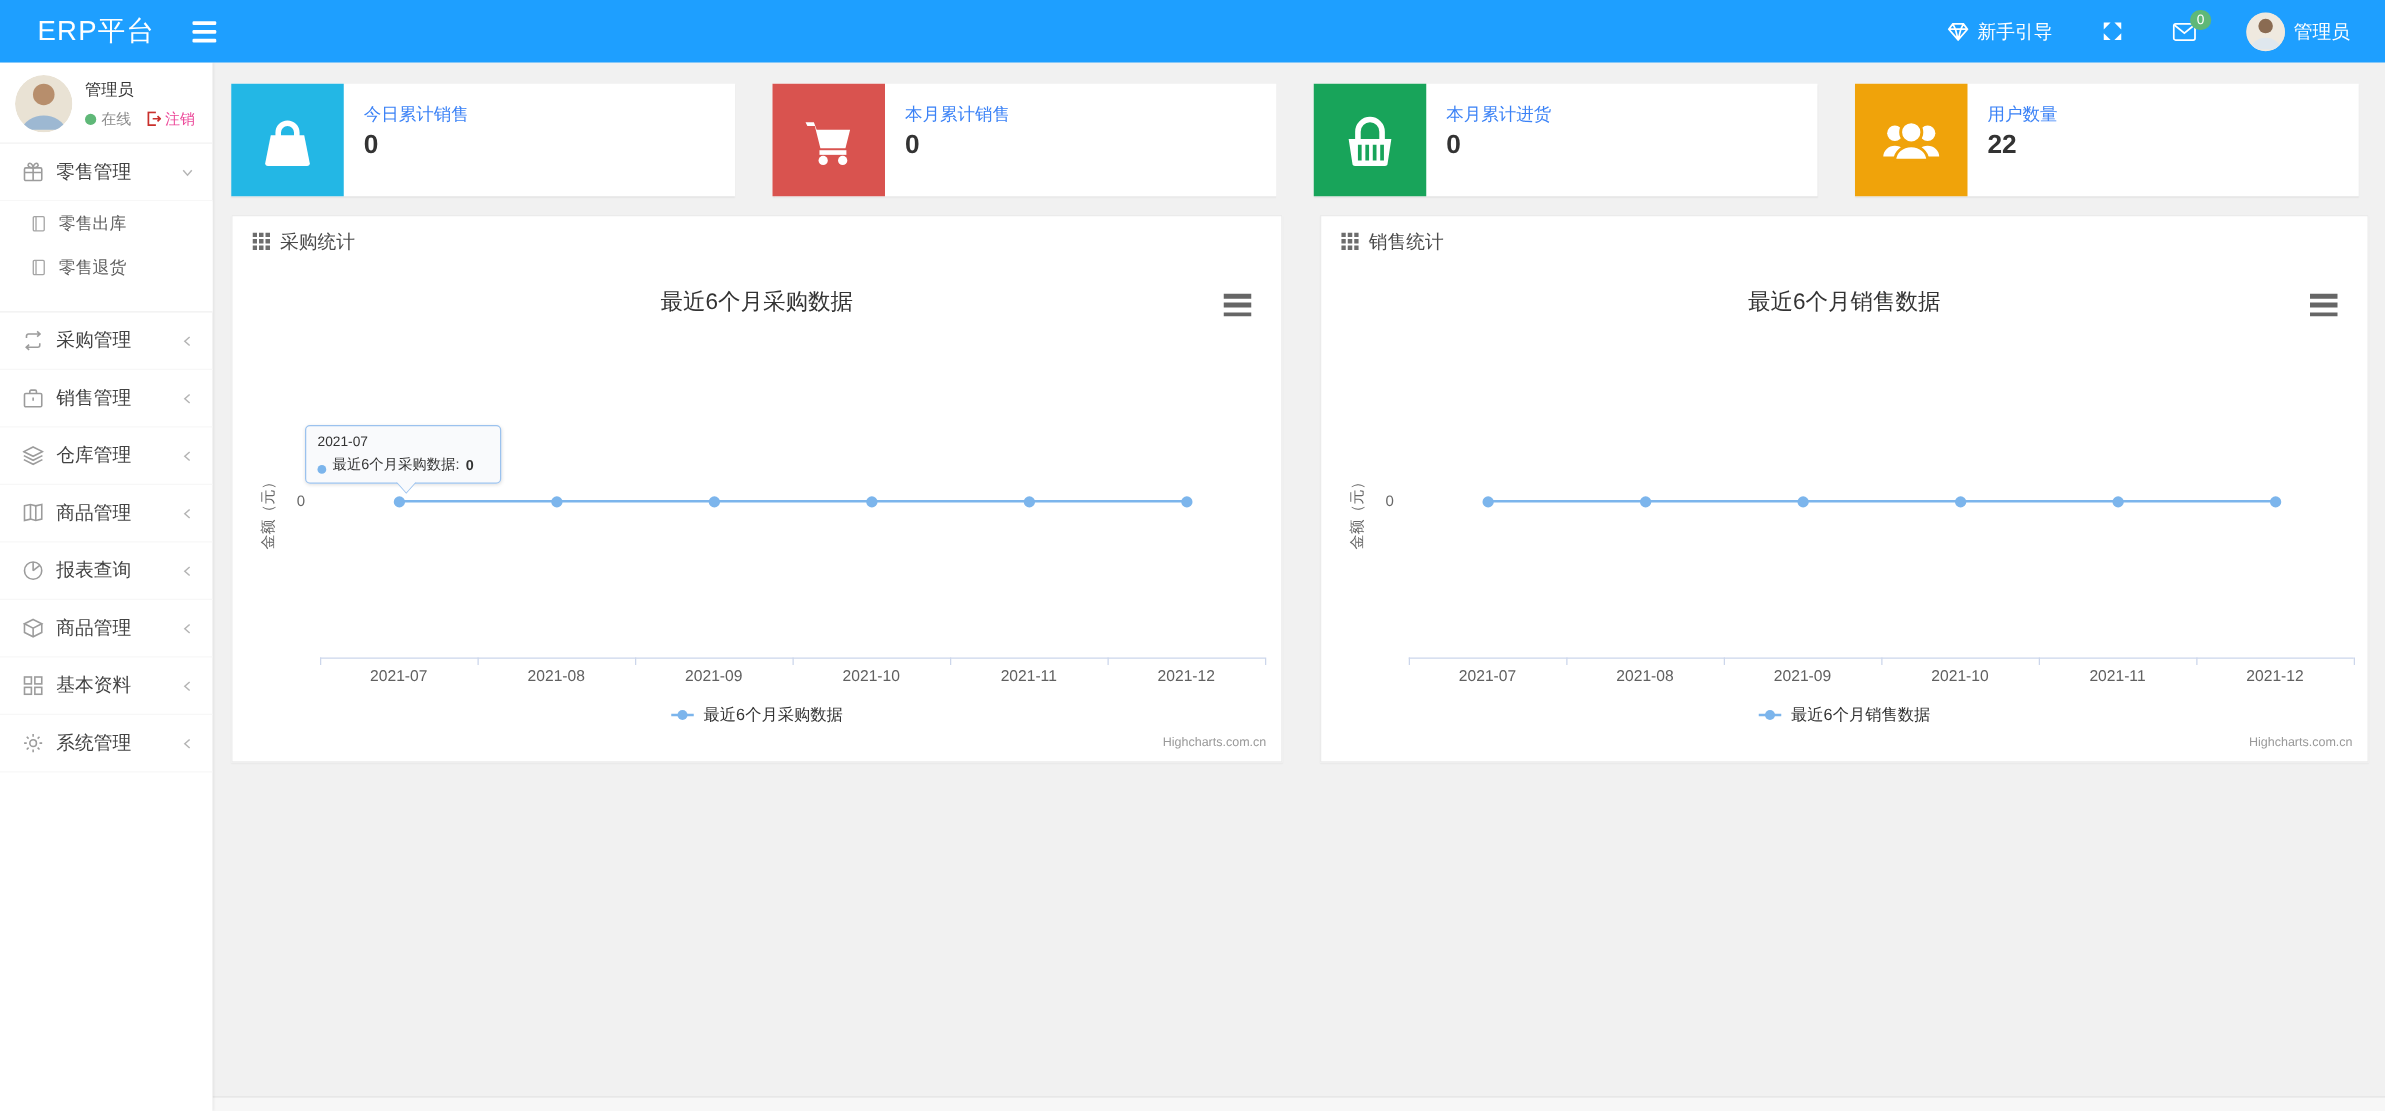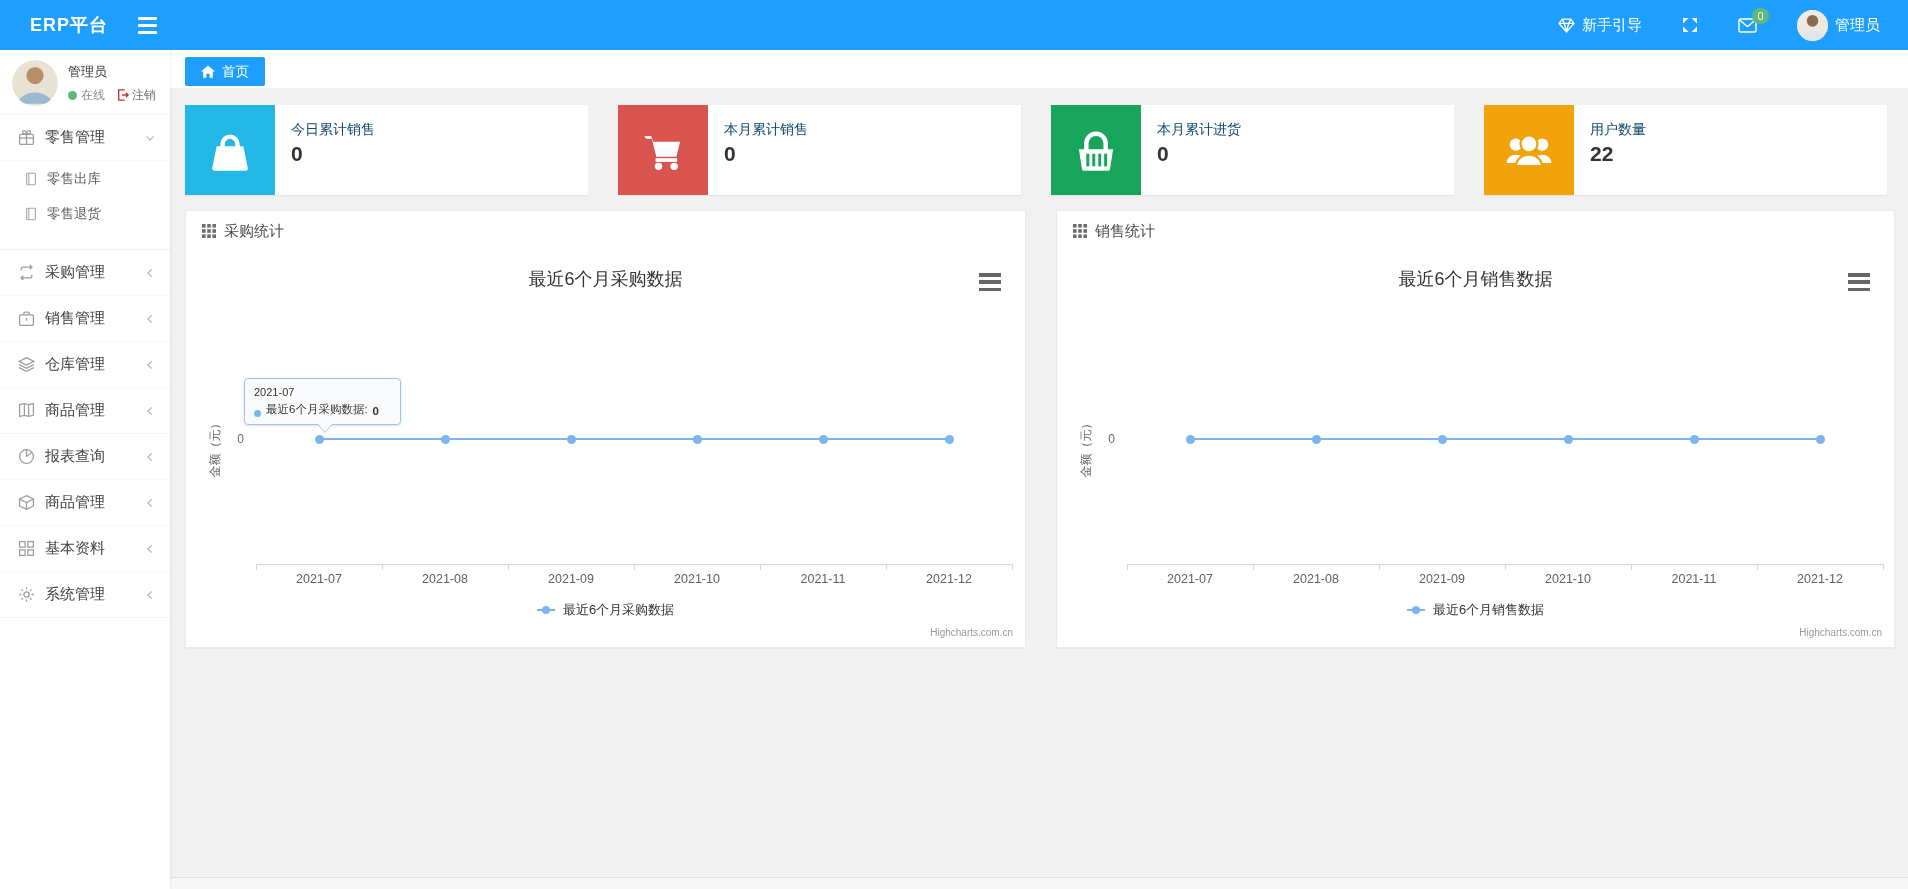--- a/index.html
+++ b/index.html
@@ -2,40 +2,40 @@
 <html><head>
 <meta charset="utf-8">
 <style>
   * { margin:0; padding:0; box-sizing:border-box; }
   html,body { width:1908px; height:889px; overflow:hidden;
     font-family:"Liberation Sans","DejaVu Sans",sans-serif; background:#f0f0f0; color:#333; }
 
   
   .navbar { position:absolute; left:0; top:0; width:1908px; height:50px; background:#1E9FFF;
     display:flex; align-items:center; color:#fff; z-index:30; }
-  .brand { font-size:18px; font-weight:bold; padding-left:30px; letter-spacing:1px; }
+  .brand { font-size:22px; font-weight:normal; padding-left:30px; letter-spacing:1px; }
   .nav-burger { margin-left:30px; display:flex; flex-direction:column; gap:4px; cursor:pointer; }
   .nav-burger i { display:block; width:19px; height:3px; background:#fff; border-radius:1px; }
   .nav-right { margin-left:auto; display:flex; align-items:center; gap:40px; padding-right:28px; font-size:15px; }
   .nav-item { display:flex; align-items:center; gap:7px; cursor:pointer; }
   .mail-wrap { position:relative; }
   .badge { position:absolute; top:-10px; right:-12px; min-width:17px; height:16px; padding:0 4px;
     background:#5FB878; color:#fff; font-size:11px; line-height:16px; text-align:center; border-radius:8px; }
   .avatar-sm { width:31px; height:31px; border-radius:50%; overflow:hidden; background:#e8e2d8; }
 
   
   .sidebar { position:absolute; left:0; top:50px; width:170px; height:839px; background:#fff;
     box-shadow:1px 0 2px rgba(0,0,0,.06); z-index:20; }
   .user-block { padding:10px 12px 8px 12px; display:flex; gap:10px; align-items:center; }
   .avatar-lg { width:46px; height:46px; border-radius:50%; overflow:hidden; flex:0 0 46px; }
   .user-meta { font-size:13px; }
   .user-name { color:#333; margin-bottom:6px; }
   .user-status { display:flex; align-items:center; gap:4px; color:#8a8a8a; font-size:12px; }
   .dot-online { width:9px; height:9px; border-radius:50%; background:#5FB878; display:inline-block; }
-  .logout { display:flex; align-items:center; gap:3px; margin-left:8px; color:#737373; cursor:pointer; }
+  .logout { display:flex; align-items:center; gap:3px; margin-left:8px; color:#ec4899; cursor:pointer; }
   .menu { border-top:1px solid #f2f2f2; }
   .menu-item { height:46px; display:flex; align-items:center; gap:10px; padding:0 14px 0 18px;
     font-size:15px; color:#424242; cursor:pointer; border-bottom:1px solid #f7f7f7; }
   .menu-item svg { flex:0 0 17px; }
   .menu-label { flex:1; }
   .chev { color:#b5b5b5; }
   .submenu { background:#fff; border-bottom:1px solid #f0f0f0; padding-bottom:18px; }
   .submenu-item { height:35px; display:flex; align-items:center; gap:9px; padding-left:24px;
     font-size:13.5px; color:#5f5f5f; cursor:pointer; }
 
@@ -43,21 +43,21 @@
   .main { position:absolute; left:170px; top:50px; width:1738px; height:839px; background:#f1f1f1; }
   .tabstrip { height:38px; background:#fff; display:flex; align-items:flex-end; padding-left:15px; }
   .tab-active { height:29px; margin-bottom:2px; background:#1E9FFF; color:#fff; font-size:13.5px;
     display:flex; align-items:center; gap:7px; padding:0 16px; border-radius:2px; cursor:pointer; }
 
   .content { padding:17px 13px 0 15px; }
   .cards { display:flex; gap:30px; }
   .card { width:403px; height:90px; background:#fff; display:flex; box-shadow:0 1px 1px rgba(0,0,0,.05); }
   .card-icon { width:90px; height:90px; display:flex; align-items:center; justify-content:center; flex:0 0 90px; }
   .card-body { padding:16px 0 0 16px; }
-  .card-label { font-size:14px; color:#0c4a6e; }
+  .card-label { font-size:14px; color:#3b82f6; }
   .card-value { font-size:21px; font-weight:bold; color:#333; margin-top:3px; }
 
   .charts { display:flex; gap:30px; margin-top:15px; }
   .panel { position:relative; height:438px; background:#fff; border:1px solid #ebebeb; box-shadow:0 1px 1px rgba(0,0,0,.04); }
   .panel-l { width:841px; } .panel-r { width:839px; }
   .panel-head { position:absolute; left:0; top:0; right:0; height:40px; display:flex; align-items:center;
     gap:8px; padding-left:16px; font-size:15px; color:#4a4a4a; }
   .hc-title { position:absolute; left:0; right:0; top:56px; text-align:center; font-size:18px; color:#333; }
   .hc-burger { position:absolute; right:24px; top:62px; width:22px; height:18px; display:flex;
     flex-direction:column; justify-content:space-between; cursor:pointer; }
@@ -310,28 +310,20 @@
       <span class="chev">
         <svg width="12" height="12" viewBox="0 0 14 14" fill="none" stroke="#b5b5b5" stroke-width="1.4">
             <polyline points="9,3 4.5,7 9,11"></polyline>
           </svg>
       </span>
     </div>
   </div>
 </div>
 
 <div class="main">
-  <div class="tabstrip">
-    <div class="tab-active">
-      <svg width="14" height="13" viewBox="0 0 16 14" fill="#fff">
-        <path d="M8 0 L16 7 H13.5 V14 H9.8 V9.5 H6.2 V14 H2.5 V7 H0 Z"></path>
-      </svg>
-      <span>首页</span>
-    </div>
-  </div>
 
   <div class="content">
 
     <div class="cards">
 
       <div class="card">
         <div class="card-icon" style="background:#23b7e5;">
           <svg width="52" height="52" viewBox="0 0 70 70">
             <path d="M25 34 v-7 a10 10 0 0 1 20 0 v7" fill="none" stroke="#fff" stroke-width="6" stroke-linecap="round"></path>
             <path d="M17 30 H53 L59 60 a3 3 0 0 1 -3 3 H14 a3 3 0 0 1 -3 -3 Z" fill="#fff"></path>

